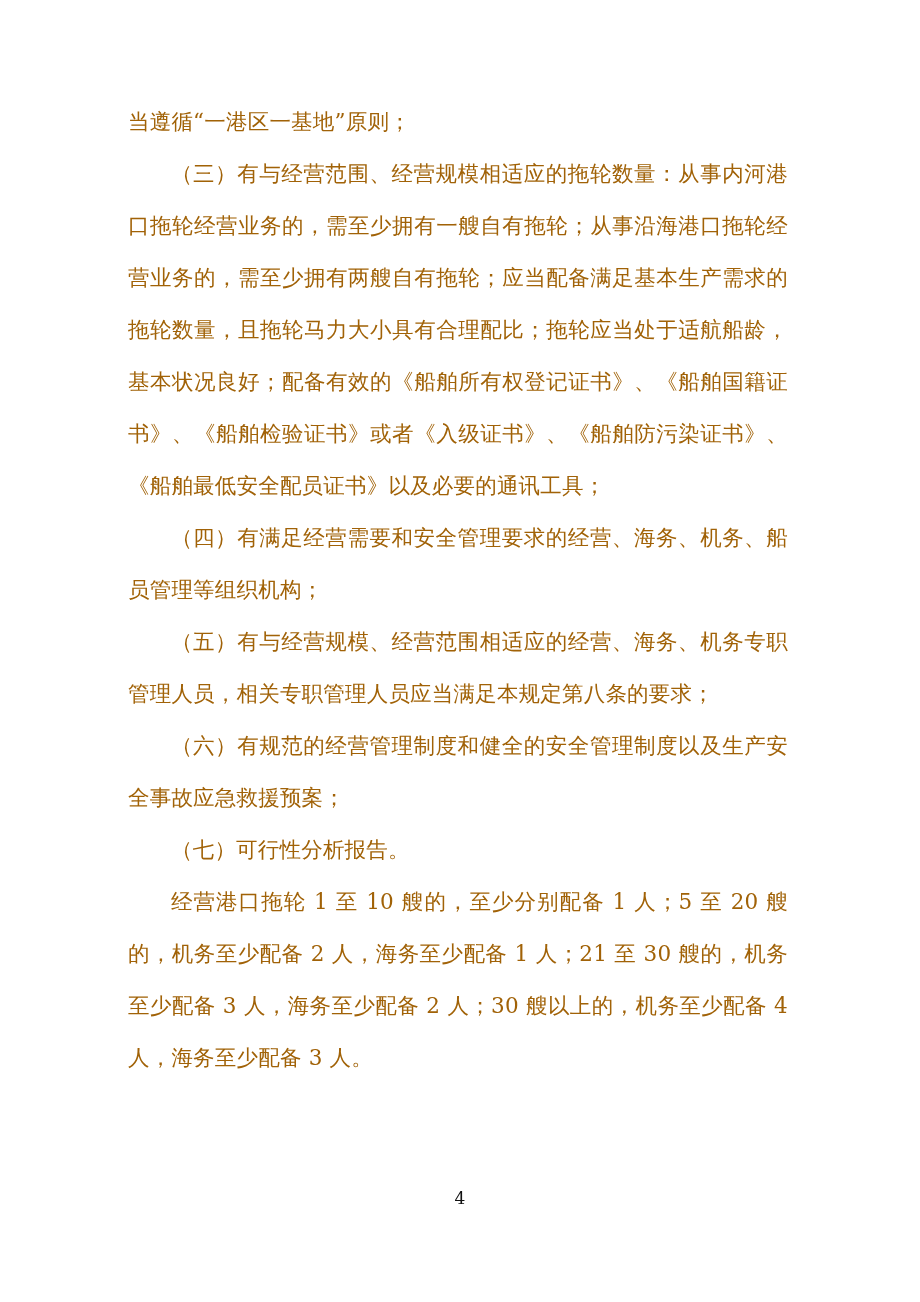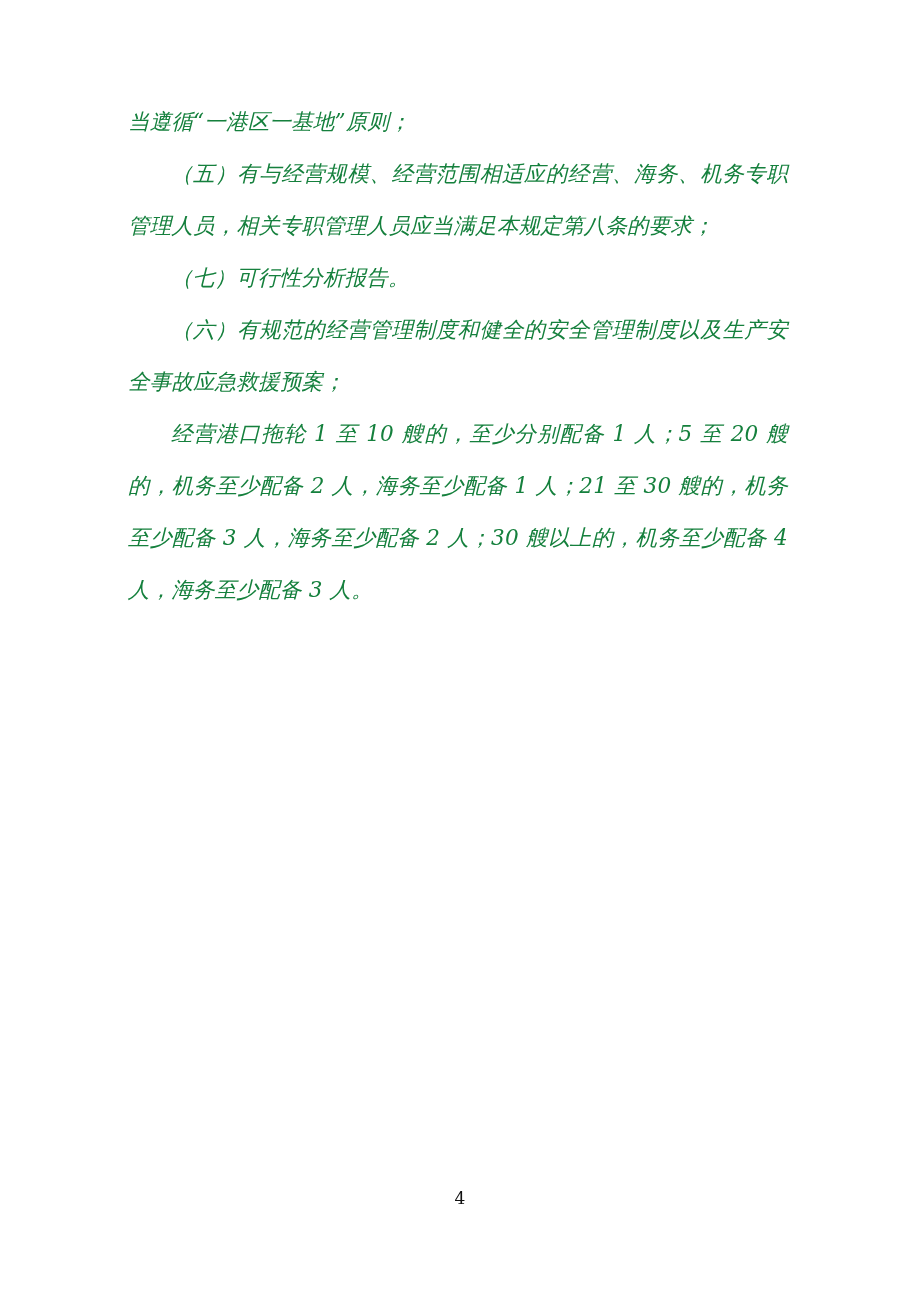--- a/index.html
+++ b/index.html
@@ -23,22 +23,21 @@
     top: 96px;
     width: 660px;
   }
   p.para {
     margin: 0 0 0 0;
     font-size: 21.5px;
     line-height: 52px;
     text-align: justify;
     text-justify: inter-ideograph;
     letter-spacing: 0.2px;
-    color: #15803d;
-    font-style: italic;
+    color: #a16207;
   }
   p.indent {
     text-indent: 43px;
   }
   .bold {
     font-weight: bold;
   }
   .pagenum {
     position: absolute;
     left: 0;
@@ -53,32 +52,38 @@
 </head>
 <body>
 
 <div class="page">
   <div class="content">
 
     <p class="para">
       <span>当遵循“一港区一基地”原则；</span>
     </p>
 
+    <p class="para indent">
+      <span>（三）有与经营范围、经营规模相适应的拖轮数量：从事内河港口拖轮经营业务的，需至少拥有一艘自有拖轮；从事沿海港口拖轮经营业务的，需至少拥有两艘自有拖轮；应当配备满足基本生产需求的拖轮数量，且拖轮马力大小具有合理配比；拖轮应当处于适航船龄，基本状况良好；配备有效的《船舶所有权登记证书》、《船舶国籍证书》、《船舶检验证书》或者《入级证书》、《船舶防污染证书》、《船舶最低安全配员证书》以及必要的通讯工具；</span>
+    </p>
 
+    <p class="para indent">
+      <span>（四）有满足经营需要和安全管理要求的经营、海务、机务、船员管理等组织机构；</span>
+    </p>
 
     <p class="para indent">
       <span>（五）有与经营规模、经营范围相适应的经营、海务、机务专职管理人员，相关专职管理人员应当满足本规定第八条的要求；</span>
     </p>
 
     <p class="para indent">
-      <span>（七）可行性分析报告。</span>
+      <span>（六）有规范的经营管理制度和健全的安全管理制度以及生产安全事故应急救援预案；</span>
     </p>
 
     <p class="para indent">
-      <span>（六）有规范的经营管理制度和健全的安全管理制度以及生产安全事故应急救援预案；</span>
+      <span>（七）可行性分析报告。</span>
     </p>
 
 
     <p class="para indent">
       <span>经营港口拖轮 1 至 10 艘的，至少分别配备 1 人；5 至 20 艘的，机务至少配备 2 人，海务至少配备 1 人；21 至 30 艘的，机务至少配备 3 人，海务至少配备 2 人；30 艘以上的，机务至少配备 4 人，海务至少配备 3 人。</span>
     </p>
 
   </div>
 
   <div class="pagenum">4</div>

